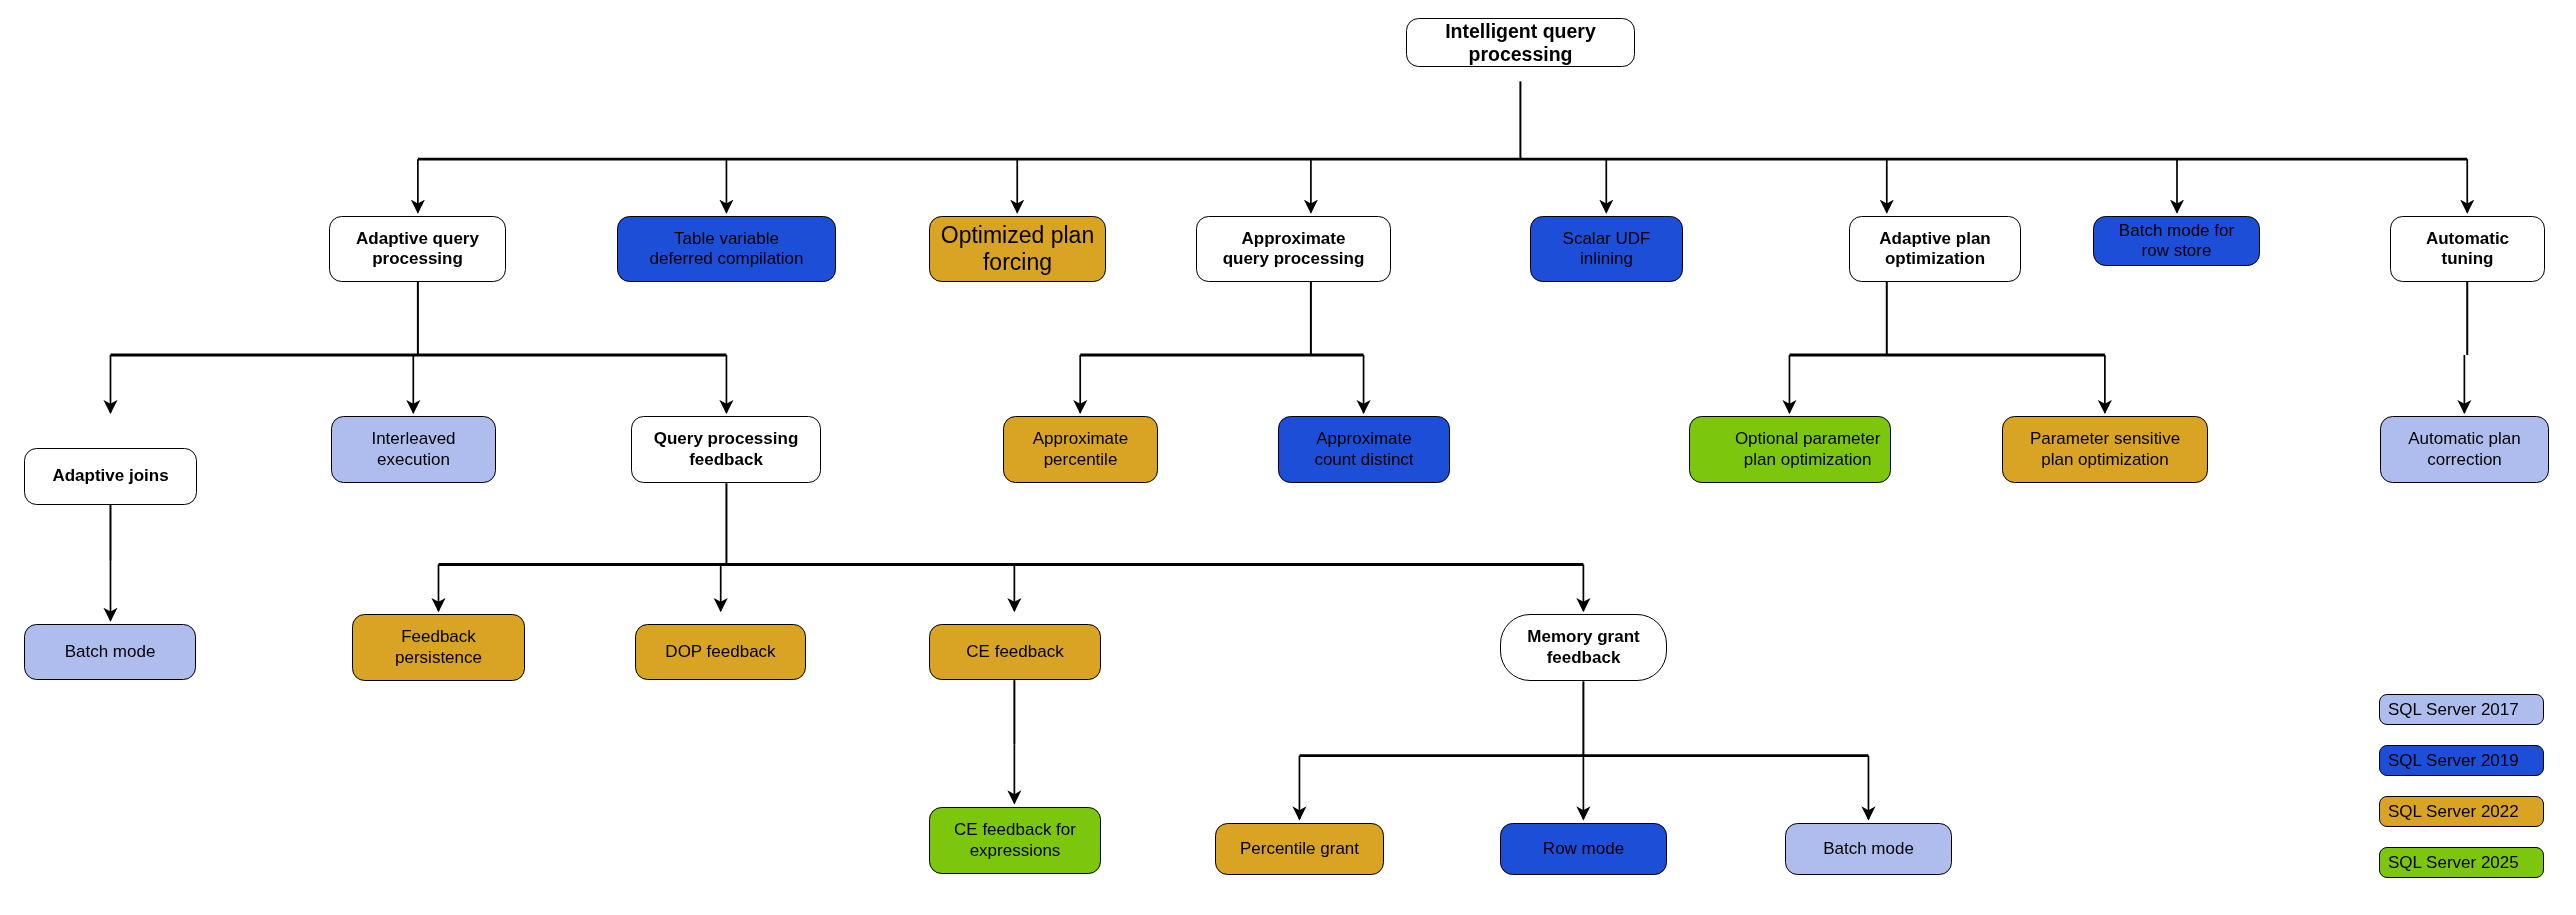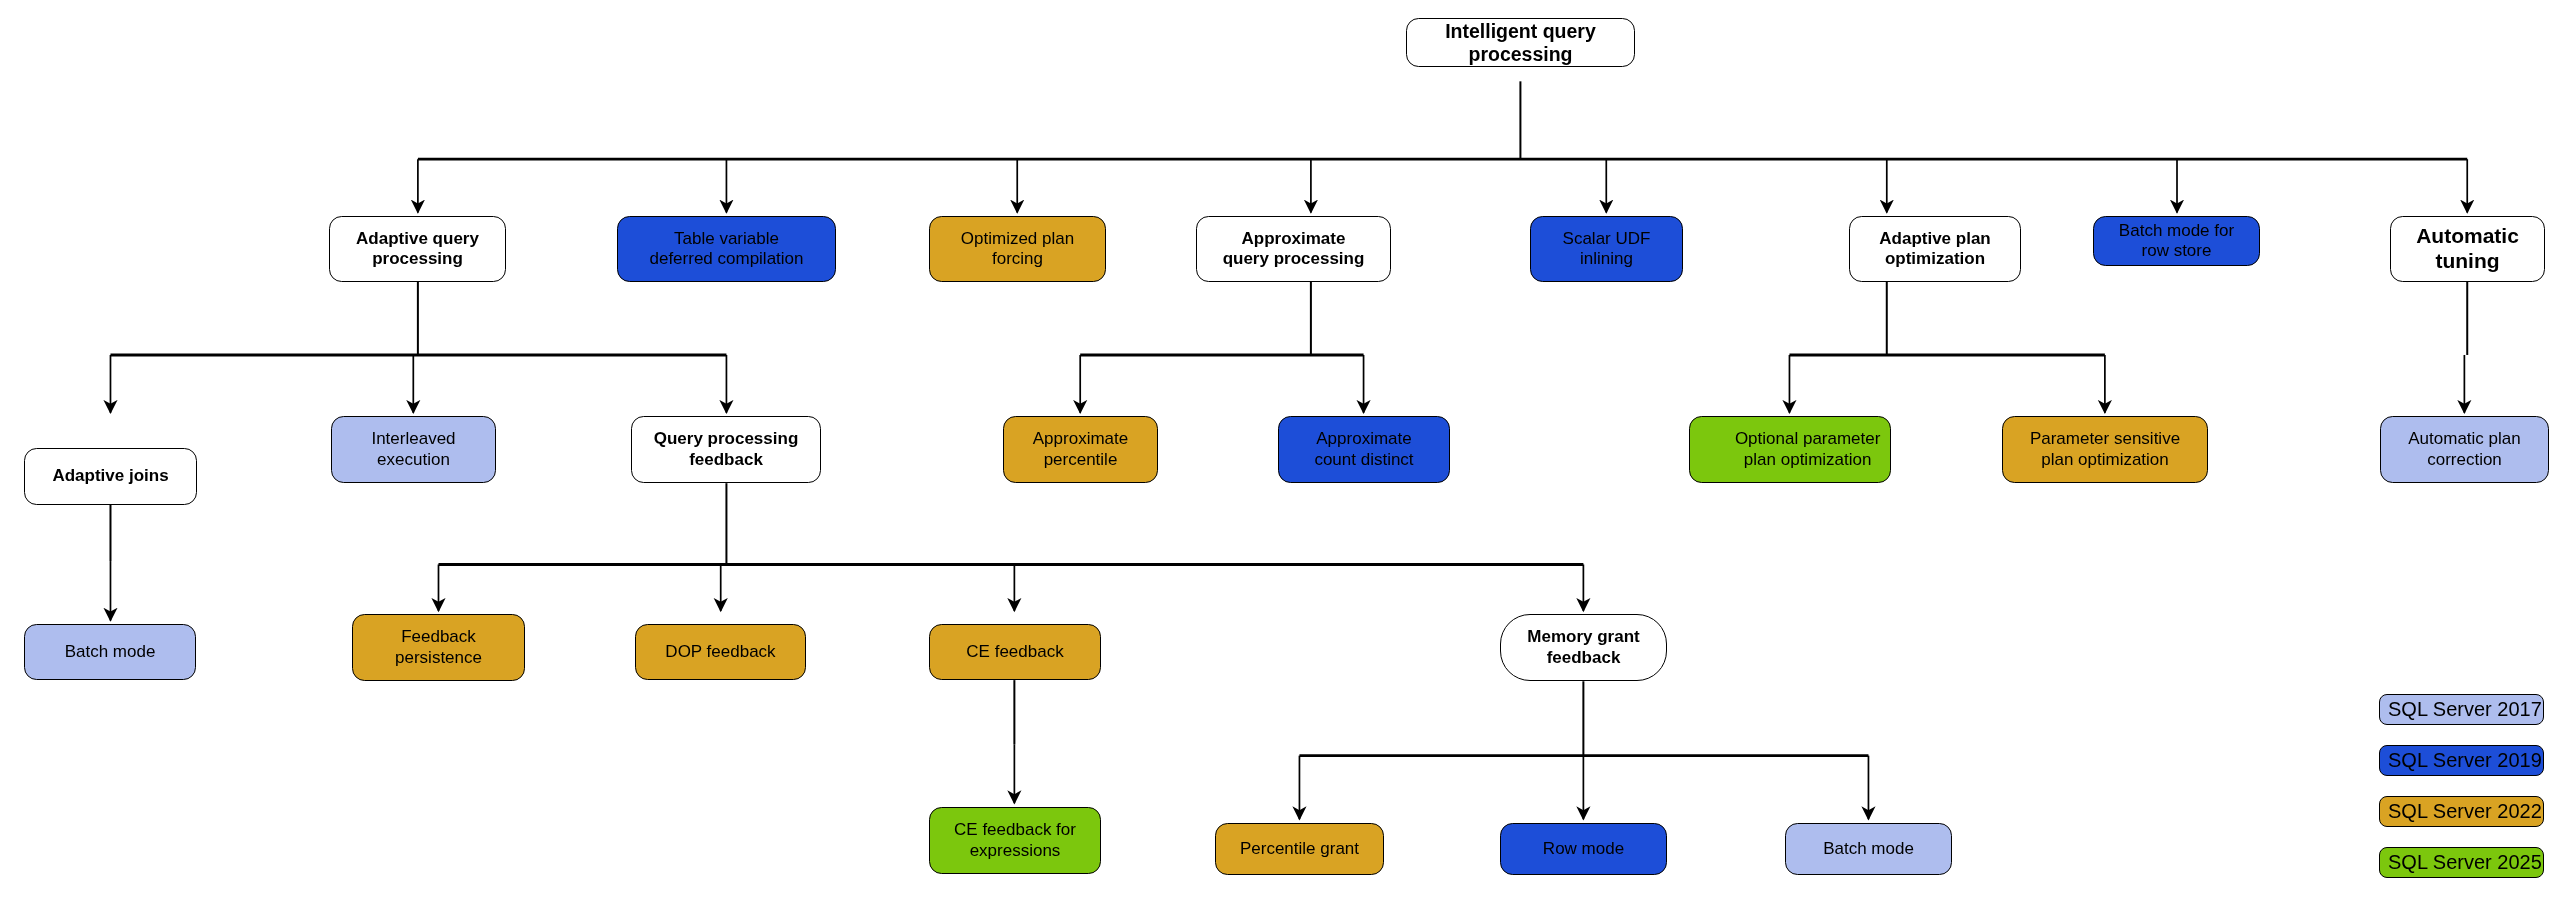--- a/index.html
+++ b/index.html
@@ -55,21 +55,21 @@
 
   .legend-item {
     position: absolute;
     box-sizing: border-box;
     border: 1.7px solid #000000;
     border-radius: 8px;
     display: flex;
     align-items: center;
     justify-content: flex-start;
     padding-left: 8px;
-    font-size: 20px;
+    font-size: 17px;
     color: #000000;
     z-index: 3;
   }
 </style>
 </head>
 <body>
 
 <div id="canvas">
   <svg id="edges" viewBox="0 0 4500 1600" xmlns="http://www.w3.org/2000/svg">
     <defs>
@@ -128,41 +128,41 @@
       </div>
       <div class="node fill-white" style="left: 329px; top: 216px; width: 177px; height: 66px;">
         <span class="lbl bold" style="font-size: 17px;">Adaptive query
 processing</span>
       </div>
       <div class="node fill-gray" style="left: 617px; top: 216px; width: 219px; height: 66px;">
         <span class="lbl normal" style="font-size: 17px;">Table variable
 deferred compilation</span>
       </div>
       <div class="node fill-gold" style="left: 929px; top: 216px; width: 177px; height: 66px;">
-        <span class="lbl normal" style="font-size: 17px;">Optimized plan
+        <span class="lbl normal" style="font-size: 23px;">Optimized plan
 forcing</span>
       </div>
       <div class="node fill-white" style="left: 1196px; top: 216px; width: 195px; height: 66px;">
         <span class="lbl bold" style="font-size: 17px;">Approximate
 query processing</span>
       </div>
       <div class="node fill-gray" style="left: 1530px; top: 216px; width: 153px; height: 66px;">
         <span class="lbl normal" style="font-size: 17px;">Scalar UDF
 inlining</span>
       </div>
       <div class="node fill-white" style="left: 1801px; top: 216px; width: 172px; height: 66px; margin-left: 48px;">
         <span class="lbl bold" style="font-size: 17px;">Adaptive plan
 optimization</span>
       </div>
       <div class="node fill-gray" style="left: 2093px; top: 216px; width: 167px; height: 50px;">
         <span class="lbl normal" style="font-size: 17px;">Batch mode for
 row store</span>
       </div>
       <div class="node fill-white" style="left: 2390px; top: 216px; width: 155px; height: 66px;">
-        <span class="lbl bold" style="font-size: 21px;">Automatic
+        <span class="lbl bold" style="font-size: 17px;">Automatic
 tuning</span>
       </div>
       <div class="node fill-white" style="left: 24px; top: 448px; width: 173px; height: 57px;">
         <span class="lbl bold" style="font-size: 17px;">Adaptive joins</span>
       </div>
       <div class="node fill-blue" style="left: 331px; top: 416px; width: 165px; height: 67px;">
         <span class="lbl normal" style="font-size: 17px;">Interleaved
 execution</span>
       </div>
       <div class="node fill-white" style="left: 631px; top: 416px; width: 190px; height: 67px;">

